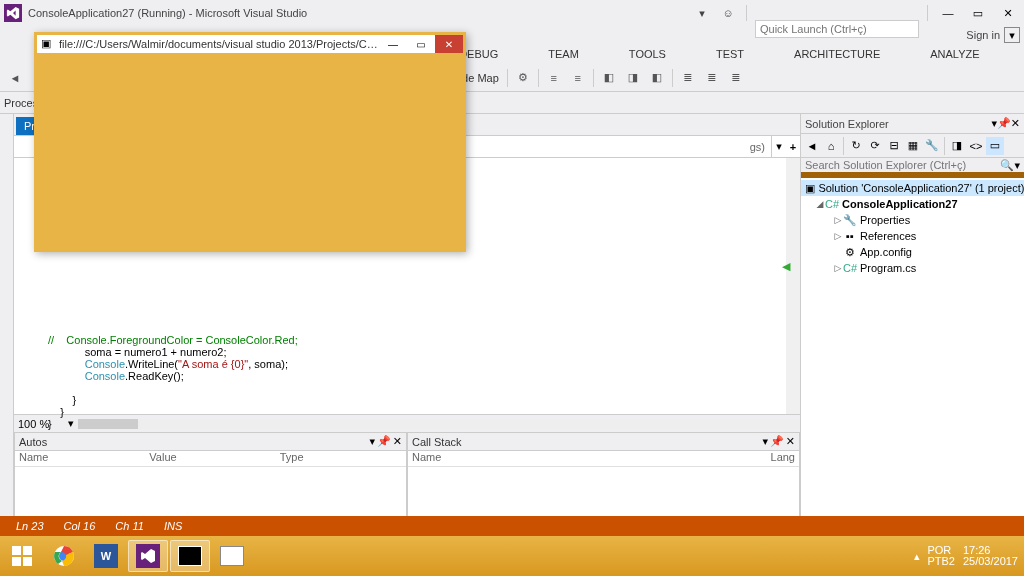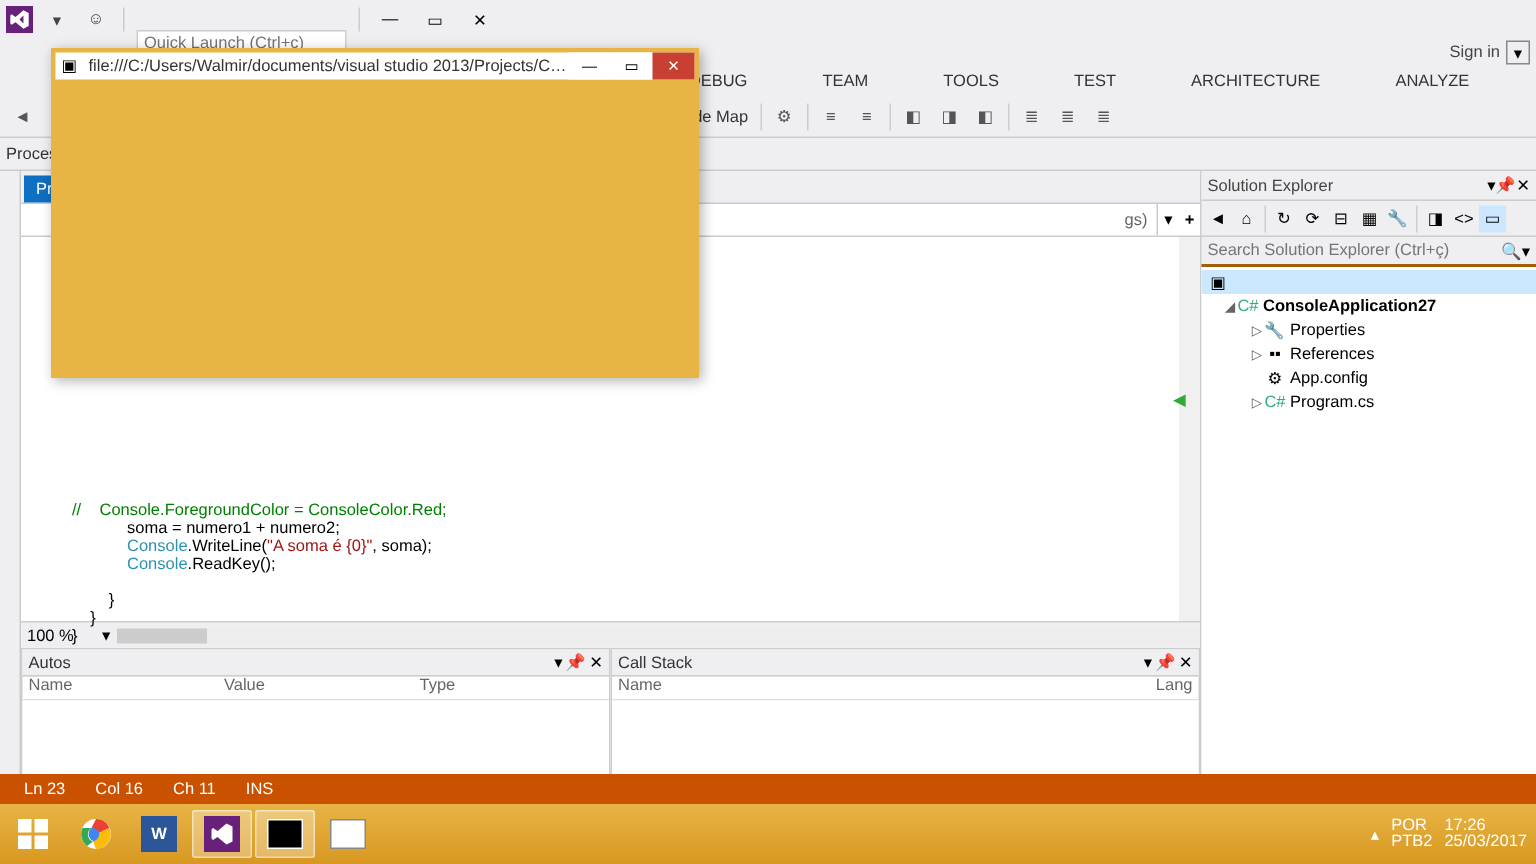--- a/index.html
+++ b/index.html
@@ -6,21 +6,21 @@
 body { width: 1024px; height: 576px; overflow: hidden; background: #eee; position: relative; }
 
 
 .title-bar { height: 26px; background: #efeff2; display: flex; align-items: center; padding: 0 4px; }
 .vs-logo { width: 18px; height: 18px; background: #68217a; display: flex; align-items: center; justify-content: center; margin-right: 6px; }
 .vs-logo svg { width: 14px; height: 14px; }
 .title-text { color: #444; flex: 1; }
 .title-right { display: flex; align-items: center; gap: 6px; }
 .title-icon { width: 20px; height: 20px; display: flex; align-items: center; justify-content: center; color: #444; cursor: pointer; }
 .title-sep { border-left: 1px solid #ccc; height: 16px; margin: 0 2px; }
-.quick-launch { width: 140px; height: 18px; border: 1px solid #ccc; padding: 0 4px; color: #999; background: #fff; margin-top: 32px; }
+.quick-launch { width: 164px; height: 18px; border: 1px solid #ccc; padding: 0 4px; color: #999; background: #fff; margin-top: 32px; }
 .win-btn { width: 24px; height: 16px; display: flex; align-items: center; justify-content: center; cursor: pointer; }
 .signin { color: #444; margin-right: 4px; }
 .signin-box { width: 16px; height: 16px; border: 1px solid #888; display: flex; align-items: center; justify-content: center; }
 
 
 .menu-bar { height: 20px; background: #efeff2; display: flex; align-items: center; padding-left: 6px; gap: 0; }
 .menu-item { padding: 0 7px; color: #333; cursor: pointer; margin-left: 36px; }
 
 
 .toolbar { height: 28px; background: #efeff2; border-bottom: 1px solid #ccc; display: flex; align-items: center; padding: 0 4px; gap: 2px; }
@@ -67,36 +67,36 @@
 .panel-body { flex: 1; background: #fff; }
 .panel-tabs { height: 18px; background: #efeff2; border-top: 1px solid #ccc; display: flex; align-items: center; }
 .panel-tab { padding: 0 6px; color: #0e70c0; cursor: pointer; }
 .panel-tab.inactive { color: #555; }
 
 
 .se-header { height: 20px; background: #efeff2; display: flex; align-items: center; padding: 0 4px; border-bottom: 1px solid #ccc; }
 .se-title { flex: 1; color: #444; font-weight: normal; }
 .se-toolbar { height: 24px; display: flex; align-items: center; gap: 1px; padding: 0 2px; border-bottom: 1px solid #ccc; }
 .se-tb-btn { width: 18px; height: 18px; display: flex; align-items: center; justify-content: center; cursor: pointer; }
-.se-search { height: 20px; padding: 0 4px; display: flex; align-items: center; border-bottom: 2px solid #a16207; }
+.se-search { height: 20px; padding: 0 4px; display: flex; align-items: center; border-bottom: 6px solid #a16207; }
 .se-search-input { flex: 1; border: none; color: #999; background: transparent; }
 .se-tree { flex: 1; background: #fff; padding: 2px 0; overflow: auto; }
 .tree-item { display: flex; align-items: center; height: 16px; padding-left: 4px; white-space: nowrap; }
 .tree-icon { width: 14px; height: 14px; margin-right: 3px; display: flex; align-items: center; justify-content: center; }
 .tree-arrow { width: 10px; text-align: center; color: #666; font-size: 9px; }
 .sel { background: #cce8ff; }
 .se-bottom-tabs { height: 18px; background: #efeff2; border-top: 1px solid #ccc; display: flex; align-items: center; }
 .se-tab { padding: 0 6px; }
 .se-tab.active { color: #0e70c0; }
 .se-tab.inactive { color: #555; }
 
 
 .status-bar { height: 20px; background: #ca5100; color: #fff; display: flex; align-items: center; padding: 0 6px; position: absolute; bottom: 40px; left: 0; right: 0; }
 .status-left { flex: 1; }
-.status-seg { padding: 0 10px; }
+.status-seg { padding: 0 10px; font-style: italic; }
 
 
 .taskbar { height: 40px; background: linear-gradient(#e8b445, #d89820); display: flex; align-items: center; padding: 0 2px; position: absolute; bottom: 0; left: 0; right: 0; }
 .tb-icon { width: 40px; height: 32px; display: flex; align-items: center; justify-content: center; cursor: pointer; margin-right: 2px; border-radius: 2px; }
 .tb-icon.active { background: rgba(255,255,255,0.3); box-shadow: inset 0 0 0 1px rgba(255,255,255,0.5); }
 .taskbar-right { margin-left: auto; display: flex; align-items: center; color: #fff; gap: 8px; padding-right: 4px; }
 .tray-text { text-align: left; font-size: 10px; line-height: 11px; }
 
 
 .console-win { position: absolute; left: 34px; top: 32px; width: 432px; height: 220px; background: #e8b445; padding: 1px; box-shadow: 2px 2px 8px rgba(0,0,0,0.3); z-index: 100; }
@@ -112,20 +112,21 @@
 </style>
 </head>
 <body>
 
 <div class="title-bar">
   <div class="vs-logo">
     <svg viewBox="0 0 16 16">
         <path d="M11 1 L15 3 V13 L11 15 L5 10 L2 12 L1 11 V5 L2 4 L5 6 Z M11 5 L8 8 L11 11 Z" fill="#fff"></path>
       </svg>
   </div>
+  <div class="title-text">ConsoleApplication27 (Running) - Microsoft Visual Studio</div>
   <div class="title-right">
     <div class="title-icon">▾</div>
     <div class="title-icon">☺</div>
     <div class="title-sep"></div>
     <input class="quick-launch" placeholder="Quick Launch (Ctrl+ç)" style="">
     <div class="title-sep"></div>
     <div class="win-btn">—</div>
     <div class="win-btn">▭</div>
     <div class="win-btn">✕</div>
   </div>
@@ -298,20 +299,21 @@
       <div class="se-tb-btn">&lt;&gt;</div>
       <div class="se-tb-btn" style="background:#cde6ff;">▭</div>
     </div>
     <div class="se-search">
       <input class="se-search-input" placeholder="Search Solution Explorer (Ctrl+ç)" style="">
       <span>🔍▾</span>
     </div>
     <div class="se-tree">
       <div class="tree-item sel">
         <span class="tree-icon">▣</span>
+        <span>Solution 'ConsoleApplication27' (1 project)</span>
       </div>
       <div class="tree-item" style="padding-left:14px;">
         <span class="tree-arrow">◢</span>
         <span class="tree-icon" style="color:#3a8;">C#</span>
         <b>ConsoleApplication27</b>
       </div>
       <div class="tree-item" style="padding-left:32px;">
         <span class="tree-arrow">▷</span>
         <span class="tree-icon">🔧</span>
         <span>Properties</span>

